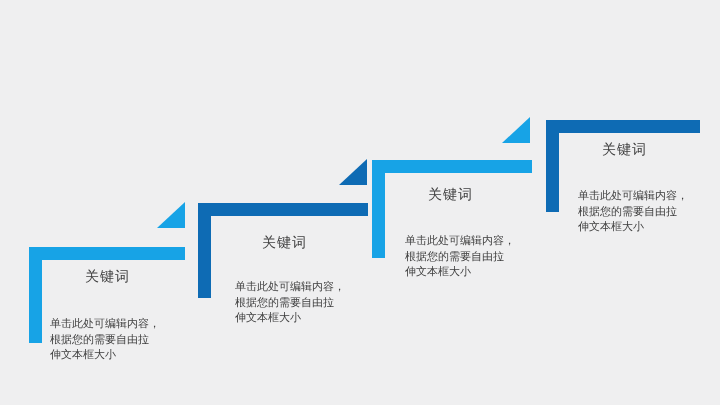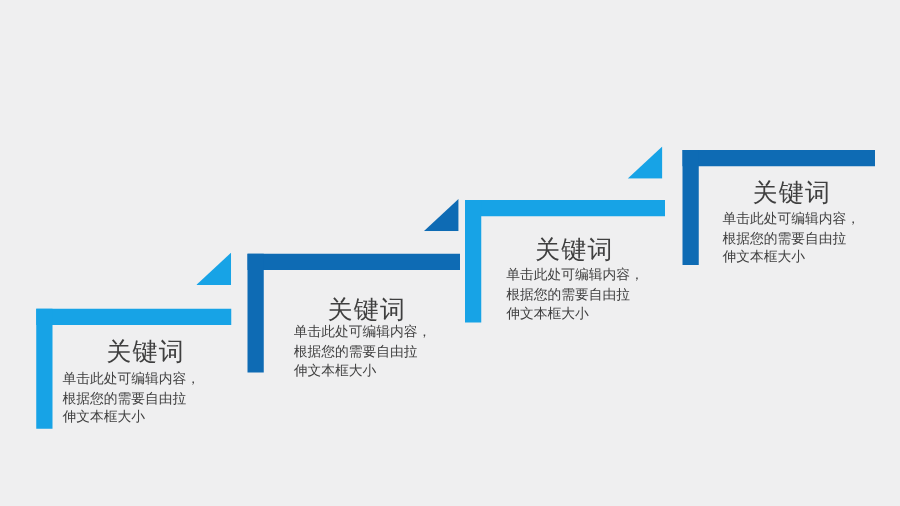--- a/index.html
+++ b/index.html
@@ -21,33 +21,34 @@
   .bar.light { background: var(--light, #17a3e6); }
   .bar.dark  { background: var(--dark, #0e6bb4); }
   .tri {
     position: absolute;
     clip-path: polygon(100% 0, 100% 100%, 0 100%);
   }
   .tri.light { background: var(--light, #17a3e6); }
   .tri.dark  { background: var(--dark, #0e6bb4); }
   .kw {
     position: absolute;
-    font-size: 20px;
+    font-size: 14px;
     letter-spacing: 1px;
     color: #3f3f3f;
     font-weight: 500;
     white-space: nowrap;
   }
   .desc {
     position: absolute;
     font-size: 11px;
     line-height: 15.5px;
     color: #404040;
     white-space: pre-line;
     width: 120px;
+    margin-top: 20px;
   }
 </style>
 </head>
 <body>
 
 <div class="slide">
 
   <div class="step">
     <div class="bar light" style="left:29px; top:247px; width:156px; height:13px;"></div>
     <div class="bar light" style="left:29px; top:247px; width:13px; height:96px;"></div>

